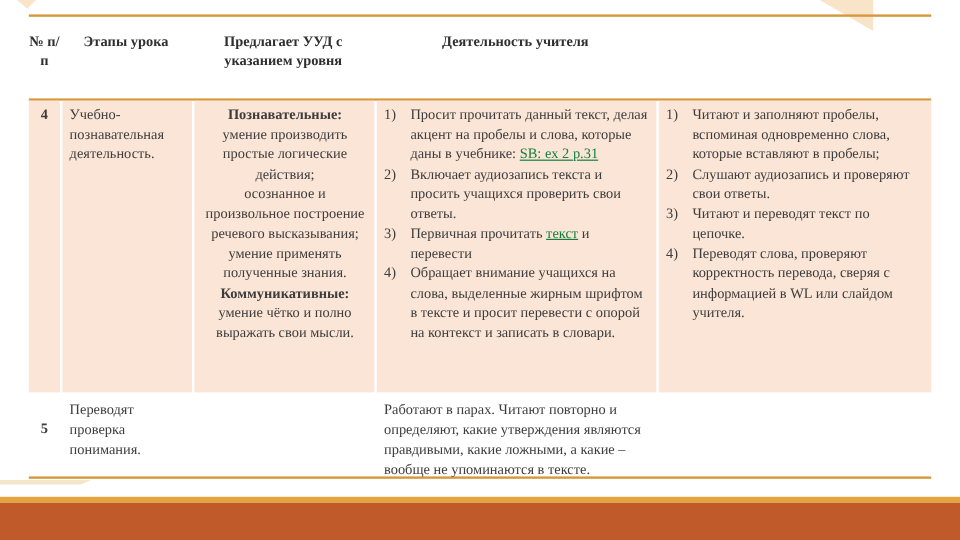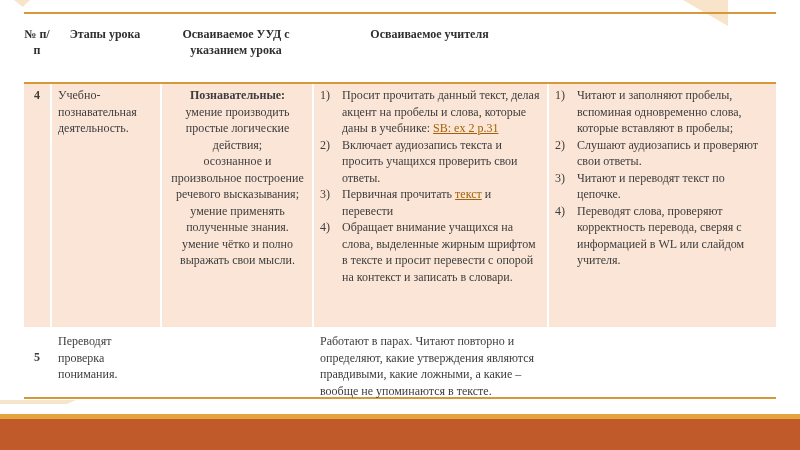--- a/index.html
+++ b/index.html
@@ -41,51 +41,52 @@
   .numcell{text-align:center;font-weight:700;padding-left:0;padding-right:0;}
   .numcell.lower{padding-top:19px;}
 
   .uud-line{white-space:normal;text-align:center;}
   .bold{font-weight:700;}
 
   .num-item{display:flex;align-items:flex-start;}
   .num-item .num{flex:0 0 22px;}
   .num-item .body{flex:1 1 auto;}
 
-  a.link{color:#a16207;text-decoration:underline;cursor:pointer;}
+  a.link{color:#15803d;text-decoration:underline;cursor:pointer;}
 </style>
 </head>
 <body>
 
 <div class="slide">
 
   <div class="corner-tl"></div>
   <div class="corner-tr"></div>
   <div class="corner-bl"></div>
 
   <div class="rule rule-top"></div>
   <div class="rule rule-row"></div>
   <div class="rule rule-bottom"></div>
 
   <div class="thead">
     <div class="th">№ п/п</div>
     <div class="th">Этапы урока</div>
-    <div class="th">Осваиваемое УУД с указанием урока</div>
-    <div class="th">Осваиваемое учителя</div>
+    <div class="th">Предлагает УУД с указанием уровня</div>
+    <div class="th">Деятельность учителя</div>
   </div>
 
   <div class="tbody">
 
     <div class="cell row4 numcell">4</div>
     <div class="cell row4">Учебно-познавательная деятельность.</div>
     <div class="cell row4">
         <div class="uud-line bold">Познавательные:</div>
         <div class="uud-line">умение производить простые логические действия;</div>
         <div class="uud-line">осознанное и произвольное построение речевого высказывания;</div>
         <div class="uud-line">умение применять полученные знания.</div>
+        <div class="uud-line bold">Коммуникативные:</div>
         <div class="uud-line">умение чётко и полно выражать свои мысли.</div>
       </div>
     <div class="cell row4">
         <div class="num-item">
           <span class="num">1)</span>
           <span class="body"><span>Просит прочитать данный текст, делая акцент на пробелы и слова, которые даны в учебнике: </span><a class="link" href="#">SB: ex 2 p.31</a></span>
         </div>
         <div class="num-item">
           <span class="num">2)</span>
           <span class="body"><span>Включает аудиозапись текста и просить учащихся проверить свои ответы.</span></span>

